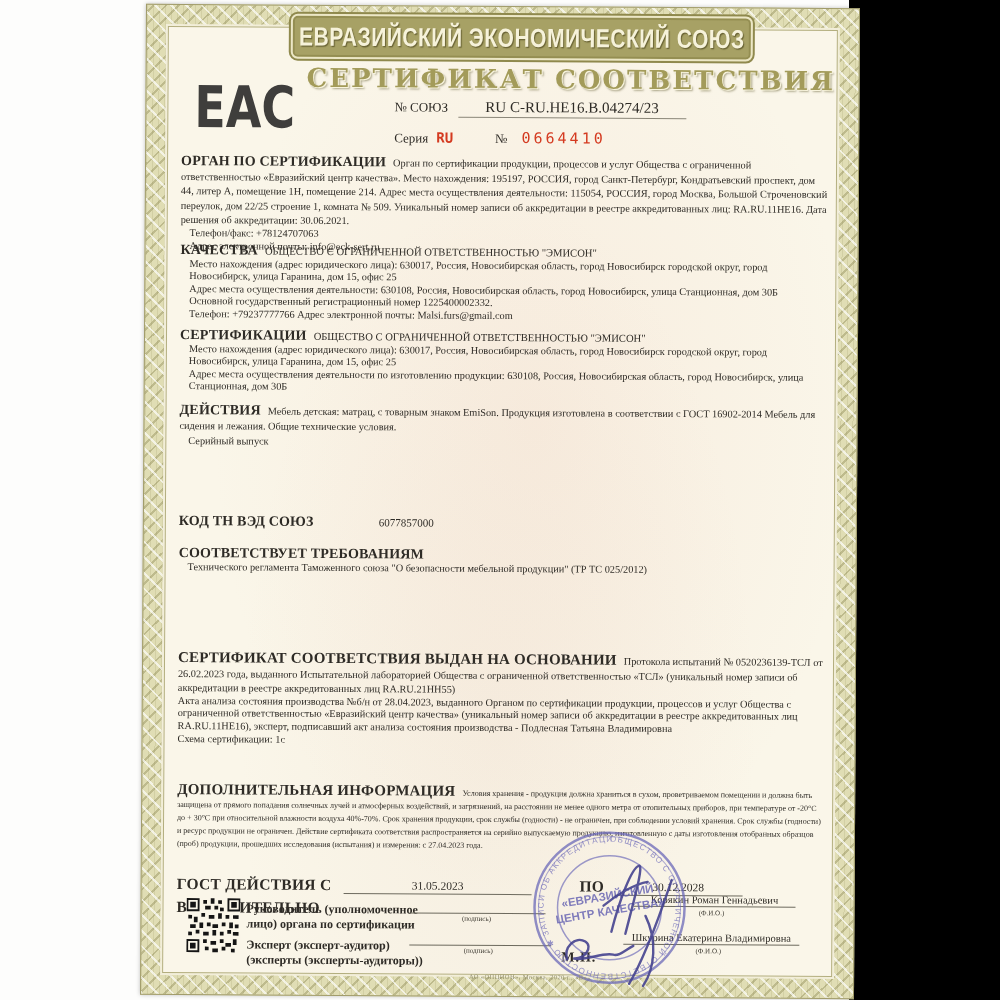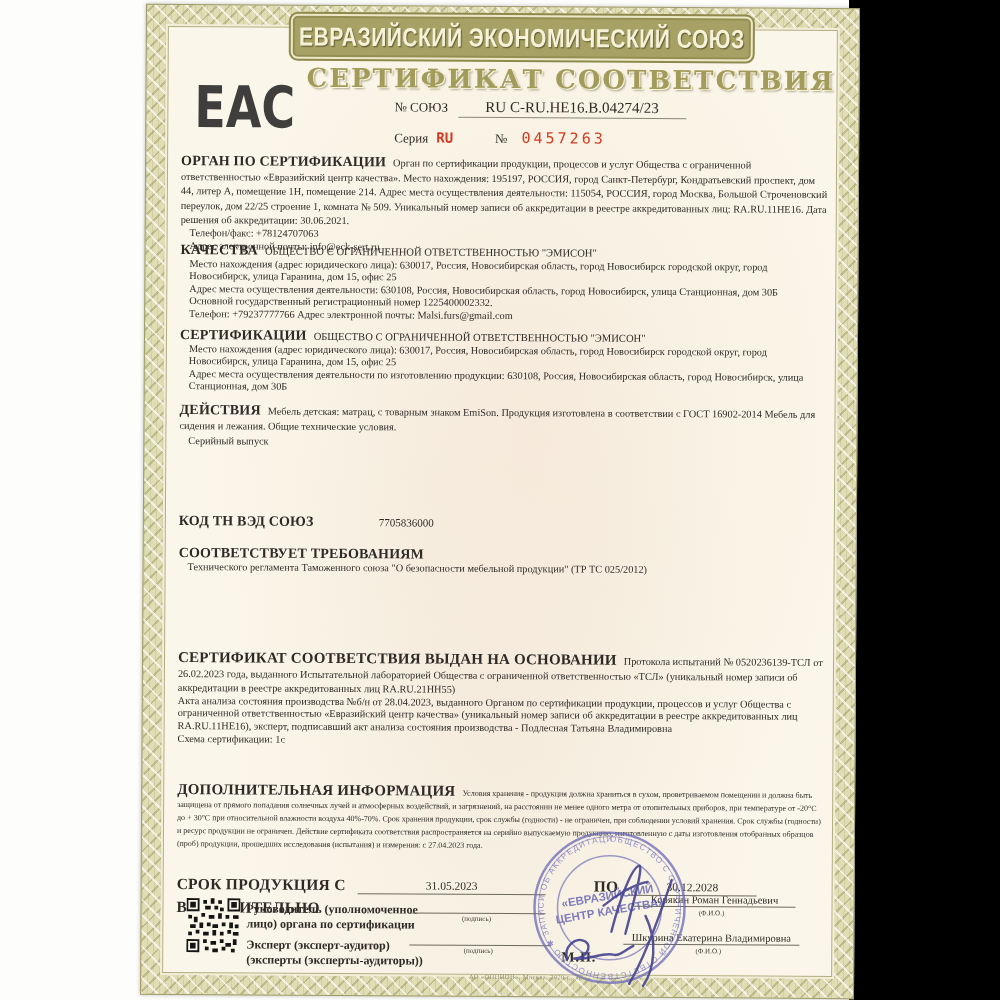--- a/index.html
+++ b/index.html
@@ -99,21 +99,21 @@
     <div class="banner">
       <span>ЕВРАЗИЙСКИЙ ЭКОНОМИЧЕСКИЙ СОЮЗ</span>
     </div>
     <div class="eac">ЕАС</div>
     <div class="doc-title">СЕРТИФИКАТ СООТВЕТСТВИЯ</div>
 
     <div class="num-line">
       <span class="lbl">№ СОЮЗ</span><span class="num-value">RU C-RU.HE16.B.04274/23</span>
     </div>
     <div class="ser-line">
-      <span>Серия</span><span class="red ser-ru">RU</span><span class="ser-no">№</span><span class="red ser-num">0457263</span>
+      <span>Серия</span><span class="red ser-ru">RU</span><span class="ser-no">№</span><span class="red ser-num">0664410</span>
     </div>
 
     <div class="sec" style="top:149px">
       <p class="para"><b class="h1s">ОРГАН ПО СЕРТИФИКАЦИИ</b><span class="body">Орган по сертификации продукции, процессов и услуг Общества с ограниченной ответственностью «Евразийский центр качества». Место нахождения: 195197, РОССИЯ, город Санкт-Петербург, Кондратьевский проспект, дом 44, литер А, помещение 1Н, помещение 214. Адрес места осуществления деятельности: 115054, РОССИЯ, город Москва, Большой Строченовский переулок, дом 22/25 строение 1, комната № 509. Уникальный номер записи об аккредитации в реестре аккредитованных лиц: RA.RU.11НЕ16. Дата решения об аккредитации: 30.06.2021.</span></p>
       <div class="body ind">Телефон/факс: +78124707063</div>
       <div class="body ind">Адрес электронной почты: info@eck-sert.ru</div>
     </div>
 
     <div class="sec" style="top:238px">
       <p class="para"><b class="h1s">КАЧЕСТВА</b><span class="body caps">ОБЩЕСТВО С ОГРАНИЧЕННОЙ ОТВЕТСТВЕННОСТЬЮ "ЭМИСОН"</span></p>
@@ -128,41 +128,41 @@
       <div class="body ind">Место нахождения (адрес юридического лица): 630017, Россия, Новосибирская область, город Новосибирск городской округ, город Новосибирск, улица Гаранина, дом 15, офис 25</div>
       <div class="body ind">Адрес места осуществления деятельности по изготовлению продукции: 630108, Россия, Новосибирская область, город Новосибирск, улица Станционная, дом 30Б</div>
     </div>
 
     <div class="sec" style="top:398px">
       <p class="para"><b class="h1s">ДЕЙСТВИЯ</b><span class="body">Мебель детская: матрац, с товарным знаком EmiSon. Продукция изготовлена в соответствии с ГОСТ 16902-2014 Мебель для сидения и лежания. Общие технические условия.</span></p>
       <div class="body ind" style="margin-top:3px">Серийный выпуск</div>
     </div>
 
     <div class="sec" style="top:506px">
-      <b class="h1s">КОД ТН ВЭД СОЮЗ</b><span class="tnved-val">7705836000</span>
+      <b class="h1s">КОД ТН ВЭД СОЮЗ</b><span class="tnved-val">6077857000</span>
     </div>
 
     <div class="sec" style="top:538px">
       <div><b class="h1s">СООТВЕТСТВУЕТ ТРЕБОВАНИЯМ</b></div>
       <div class="body ind">Технического регламента Таможенного союза "О безопасности мебельной продукции" (ТР ТС 025/2012)</div>
     </div>
 
     <div class="sec" style="top:646px">
       <p class="para"><b class="h1s big">СЕРТИФИКАТ СООТВЕТСТВИЯ  ВЫДАН НА ОСНОВАНИИ</b><span class="body">Протокола испытаний № 0520236139-ТСЛ от 26.02.2023 года, выданного Испытательной лабораторией Общества с ограниченной ответственностью «ТСЛ» (уникальный номер записи об аккредитации в реестре аккредитованных лиц RA.RU.21НН55)</span></p>
       <div class="body">Акта анализа состояния производства №б/н от 28.04.2023, выданного Органом по сертификации продукции, процессов и услуг Общества с ограниченной ответственностью «Евразийский центр качества» (уникальный номер записи об аккредитации в реестре аккредитованных лиц RA.RU.11НЕ16), эксперт, подписавший акт анализа состояния производства - Подлесная Татьяна Владимировна</div>
       <div class="body">Схема сертификации: 1с</div>
     </div>
 
     <div class="sec" style="top:779px">
       <p class="para" style="line-height:10px"><b class="h1s big">ДОПОЛНИТЕЛЬНАЯ ИНФОРМАЦИЯ</b><span class="tiny">Условия хранения - продукция должна храниться в сухом, проветриваемом помещении и должна быть защищена от прямого попадания солнечных лучей и атмосферных воздействий, и загрязнений, на расстоянии не менее одного метра от отопительных приборов, при температуре от -20°С до + 30°С при относительной влажности воздуха 40%-70%. Срок хранения продукции, срок службы (годности) - не ограничен, при соблюдении условий хранения. Срок службы (годности) и ресурс продукции не ограничен. Действие сертификата соответствия распространяется на серийно выпускаемую продукцию, изготовленную с даты изготовления отобранных образцов (проб) продукции, прошедших исследования (испытания) и измерения: с 27.04.2023 года.</span></p>
     </div>
 
     <div class="validity">
       <div class="row">
-        <span class="vlabel">СРОК ПРОДУКЦИЯ С</span>
+        <span class="vlabel">ГОСТ ДЕЙСТВИЯ С</span>
         <span class="dateline d1">31.05.2023</span>
         <span class="vlabel po">ПО</span>
         <span class="dateline d2">30.12.2028</span>
       </div>
       <div class="vlabel incl">ВКЛЮЧИТЕЛЬНО</div>
     </div>
 
     <svg class="qr" viewBox="0 0 29 29" aria-hidden="true">
       <rect x="0" y="0" width="29" height="29" fill="#faf6e9"></rect>
       <g fill="#151515">

